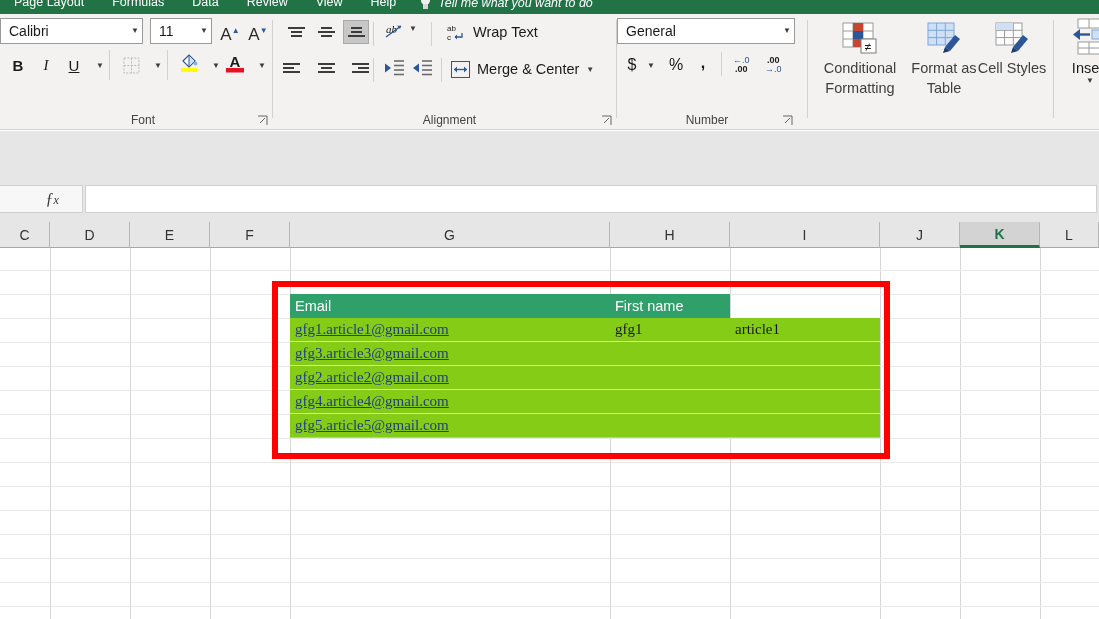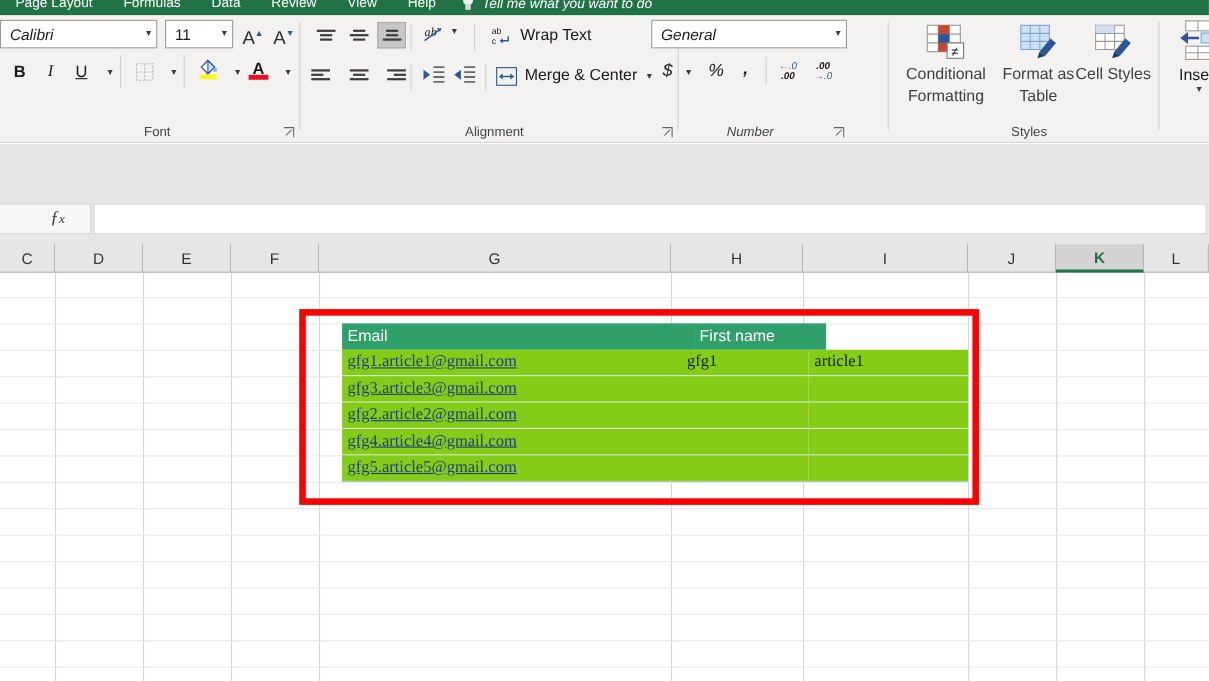--- a/index.html
+++ b/index.html
@@ -52,21 +52,21 @@
     position: absolute; bottom: 4px; right: 4px;
     width: 11px; height: 11px; color: #666; font-size: 10px; line-height: 11px;
   }
   .dialog-launcher svg { display: block; }
 
   
   .fontname-box {
     position: absolute; left: -14px; top: 4px; width: 143px; height: 26px;
     background: #ffffff; border: 1px solid #9a9a9a; display: flex; align-items: center;
   }
-  .fontname-box .txt { font-size: 14px; color: #1a1a1a; padding-left: 8px; flex: 1; font-style: italic; }
+  .fontname-box .txt { font-size: 14px; color: #1a1a1a; padding-left: 8px; flex: 1; }
   .fontsize-box {
     position: absolute; left: 136px; top: 4px; width: 62px; height: 26px;
     background: #ffffff; border: 1px solid #9a9a9a; display: flex; align-items: center;
   }
   .fontsize-box .txt { font-size: 14px; color: #1a1a1a; padding-left: 8px; flex: 1; }
   .caret-sm {
     width: 14px; text-align: center; font-size: 8px; color: #3c3c3c;
     line-height: 24px;
   }
   .grow-font, .shrink-font {
@@ -171,21 +171,21 @@
   
   .grid {
     position: absolute; left: 0; top: 248px; width: 1099px; height: 371px;
     background: #ffffff; overflow: hidden;
   }
   .vline { position: absolute; top: 0; width: 1px; height: 371px; background: #d6d6d6; }
   .hline { position: absolute; left: 0; width: 1099px; height: 1px; background: #e8e8e8; }
 
   
   .xtable { position: absolute; left: 290px; top: 294px; width: 590px; }
-  .xrow { display: flex; height: 24px; margin-left: 21px; }
+  .xrow { display: flex; height: 24px; }
   .xcell {
     display: flex; align-items: center; padding-left: 5px;
     font-size: 14.5px; overflow: hidden; white-space: nowrap;
   }
   .c-email  { width: 320px; }
   .c-first  { width: 120px; }
   .c-last   { width: 150px; }
   .hdr .xcell { background: #2fa06a; color: #ffffff; font-size: 14.5px; }
   .body-row .xcell { background: #84cc16; border-bottom: 1px solid #e3e3e3; }
   .body-row.last .xcell { border-bottom: 1px solid #9fd3b7; }
@@ -387,21 +387,21 @@
     <div class="dialog-launcher">
       <svg width="11" height="11" viewBox="0 0 11 11">
           <path d="M1 1 H10 V10" fill="none" stroke="#666" stroke-width="1"></path>
           <path d="M3 8 L8 3" stroke="#666" stroke-width="1"></path>
         </svg>
     </div>
   </div>
 
   <div class="group-sep" style="left:616px;"></div>
 
-  <div class="group" style="left:592px; width:180px;font-style:italic;">
+  <div class="group" style="left:617px; width:180px;">
     <div class="numfmt-box">
       <span class="txt">General</span>
       <span class="caret-sm">▼</span>
     </div>
     <div class="nbtn" style="left:4px; top:38px; width:22px;">$</div>
     <div class="nbtn" style="left:26px; top:38px; width:16px;">
         <span class="mini-caret">▼</span>
       </div>
     <div class="nbtn" style="left:48px; top:38px; width:22px;">%</div>
     <div class="nbtn" style="left:75px; top:36px; width:22px; font-weight:bold;">,</div>
@@ -465,21 +465,20 @@
           <line x1="11.6" y1="2" x2="11.6" y2="24" stroke="#7da7d9"></line>
           <line x1="20.3" y1="2" x2="20.3" y2="24" stroke="#7da7d9"></line>
           <line x1="3" y1="9.3" x2="29" y2="9.3" stroke="#7da7d9"></line>
           <line x1="3" y1="16.6" x2="29" y2="16.6" stroke="#7da7d9"></line>
           <path d="M20 26 L30 14 L35 18 L25 30 Z" fill="#2b579a"></path>
           <path d="M20 26 L25 30 L18 32 Z" fill="#1a3c6e"></path>
         </svg>
       </span>
       <span class="lbl">Format as Table</span>
     </div>
-    <div class="group-label" style="left:0; width:235px;">Styles</div>
   </div>
 
   <div class="group-sep" style="left:1053px;"></div>
 
   <div class="insert-btn">
     <span>
       <svg width="44" height="38" viewBox="0 0 44 38">
         <rect x="10" y="1" width="22" height="9" fill="#ffffff" stroke="#9a9a9a"></rect>
         <line x1="21" y1="1" x2="21" y2="10" stroke="#9a9a9a"></line>
         <rect x="24" y="12" width="16" height="9" fill="#cfe0f5" stroke="#7da7d9"></rect>

